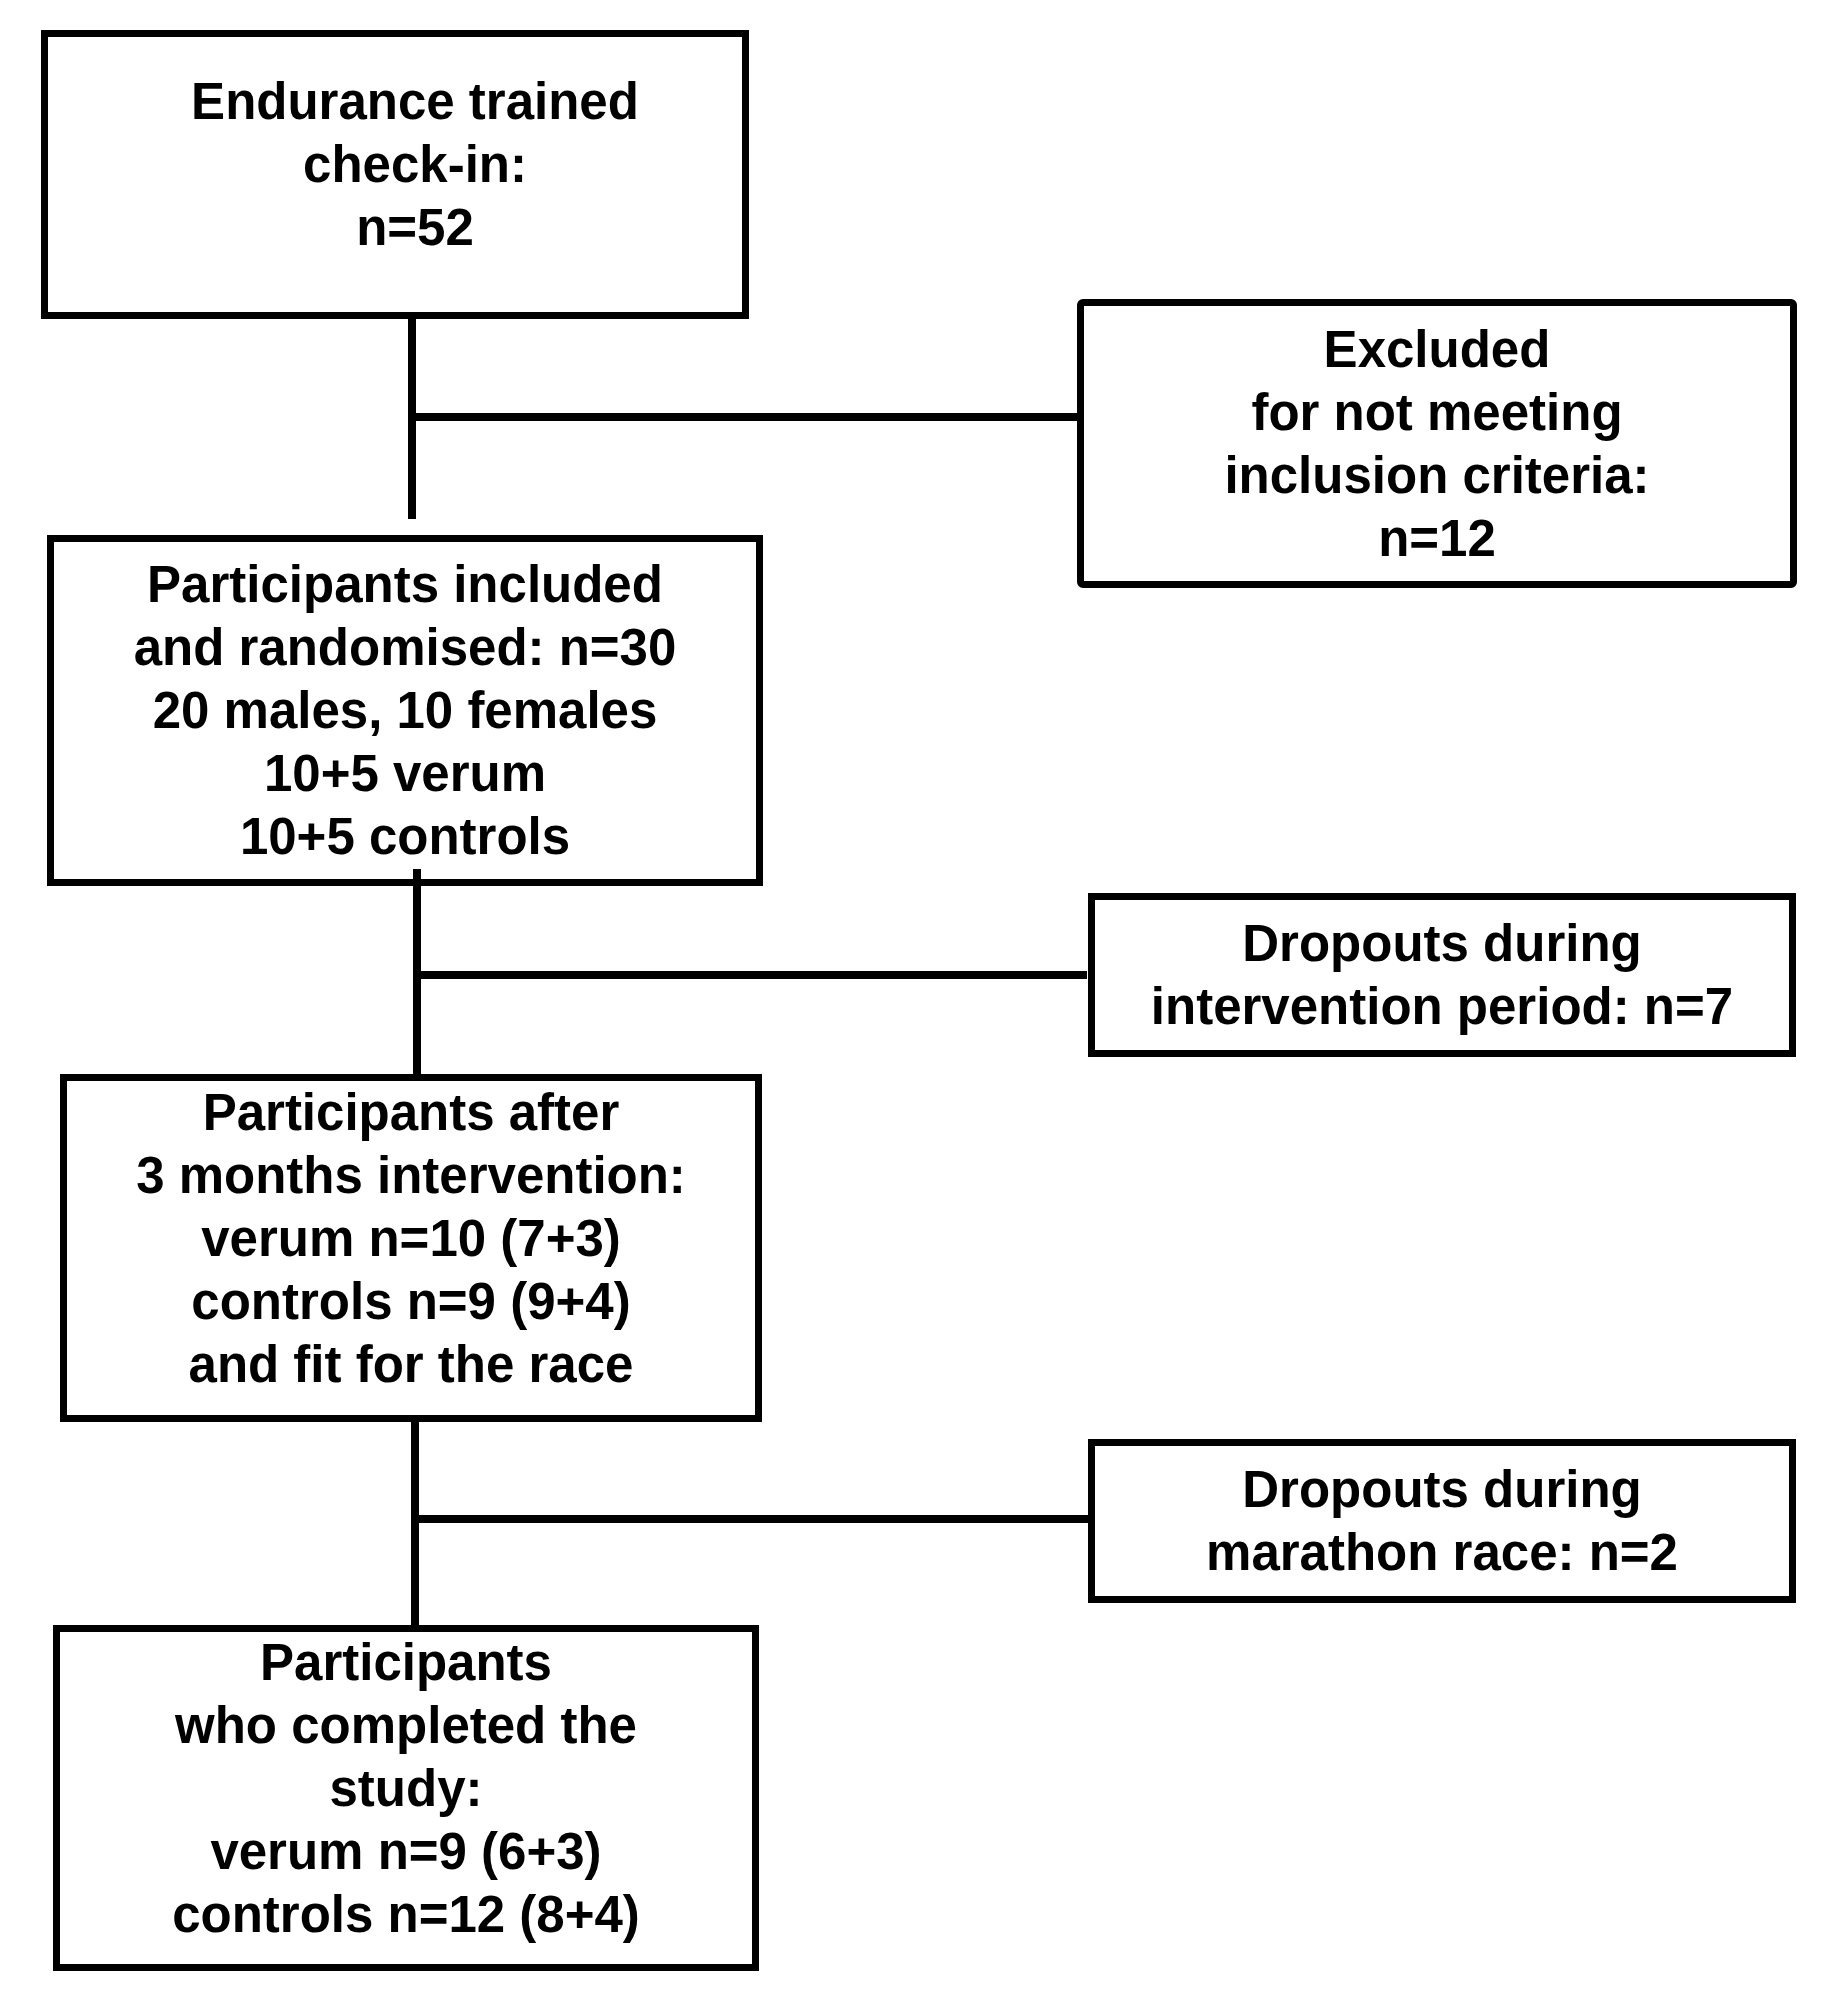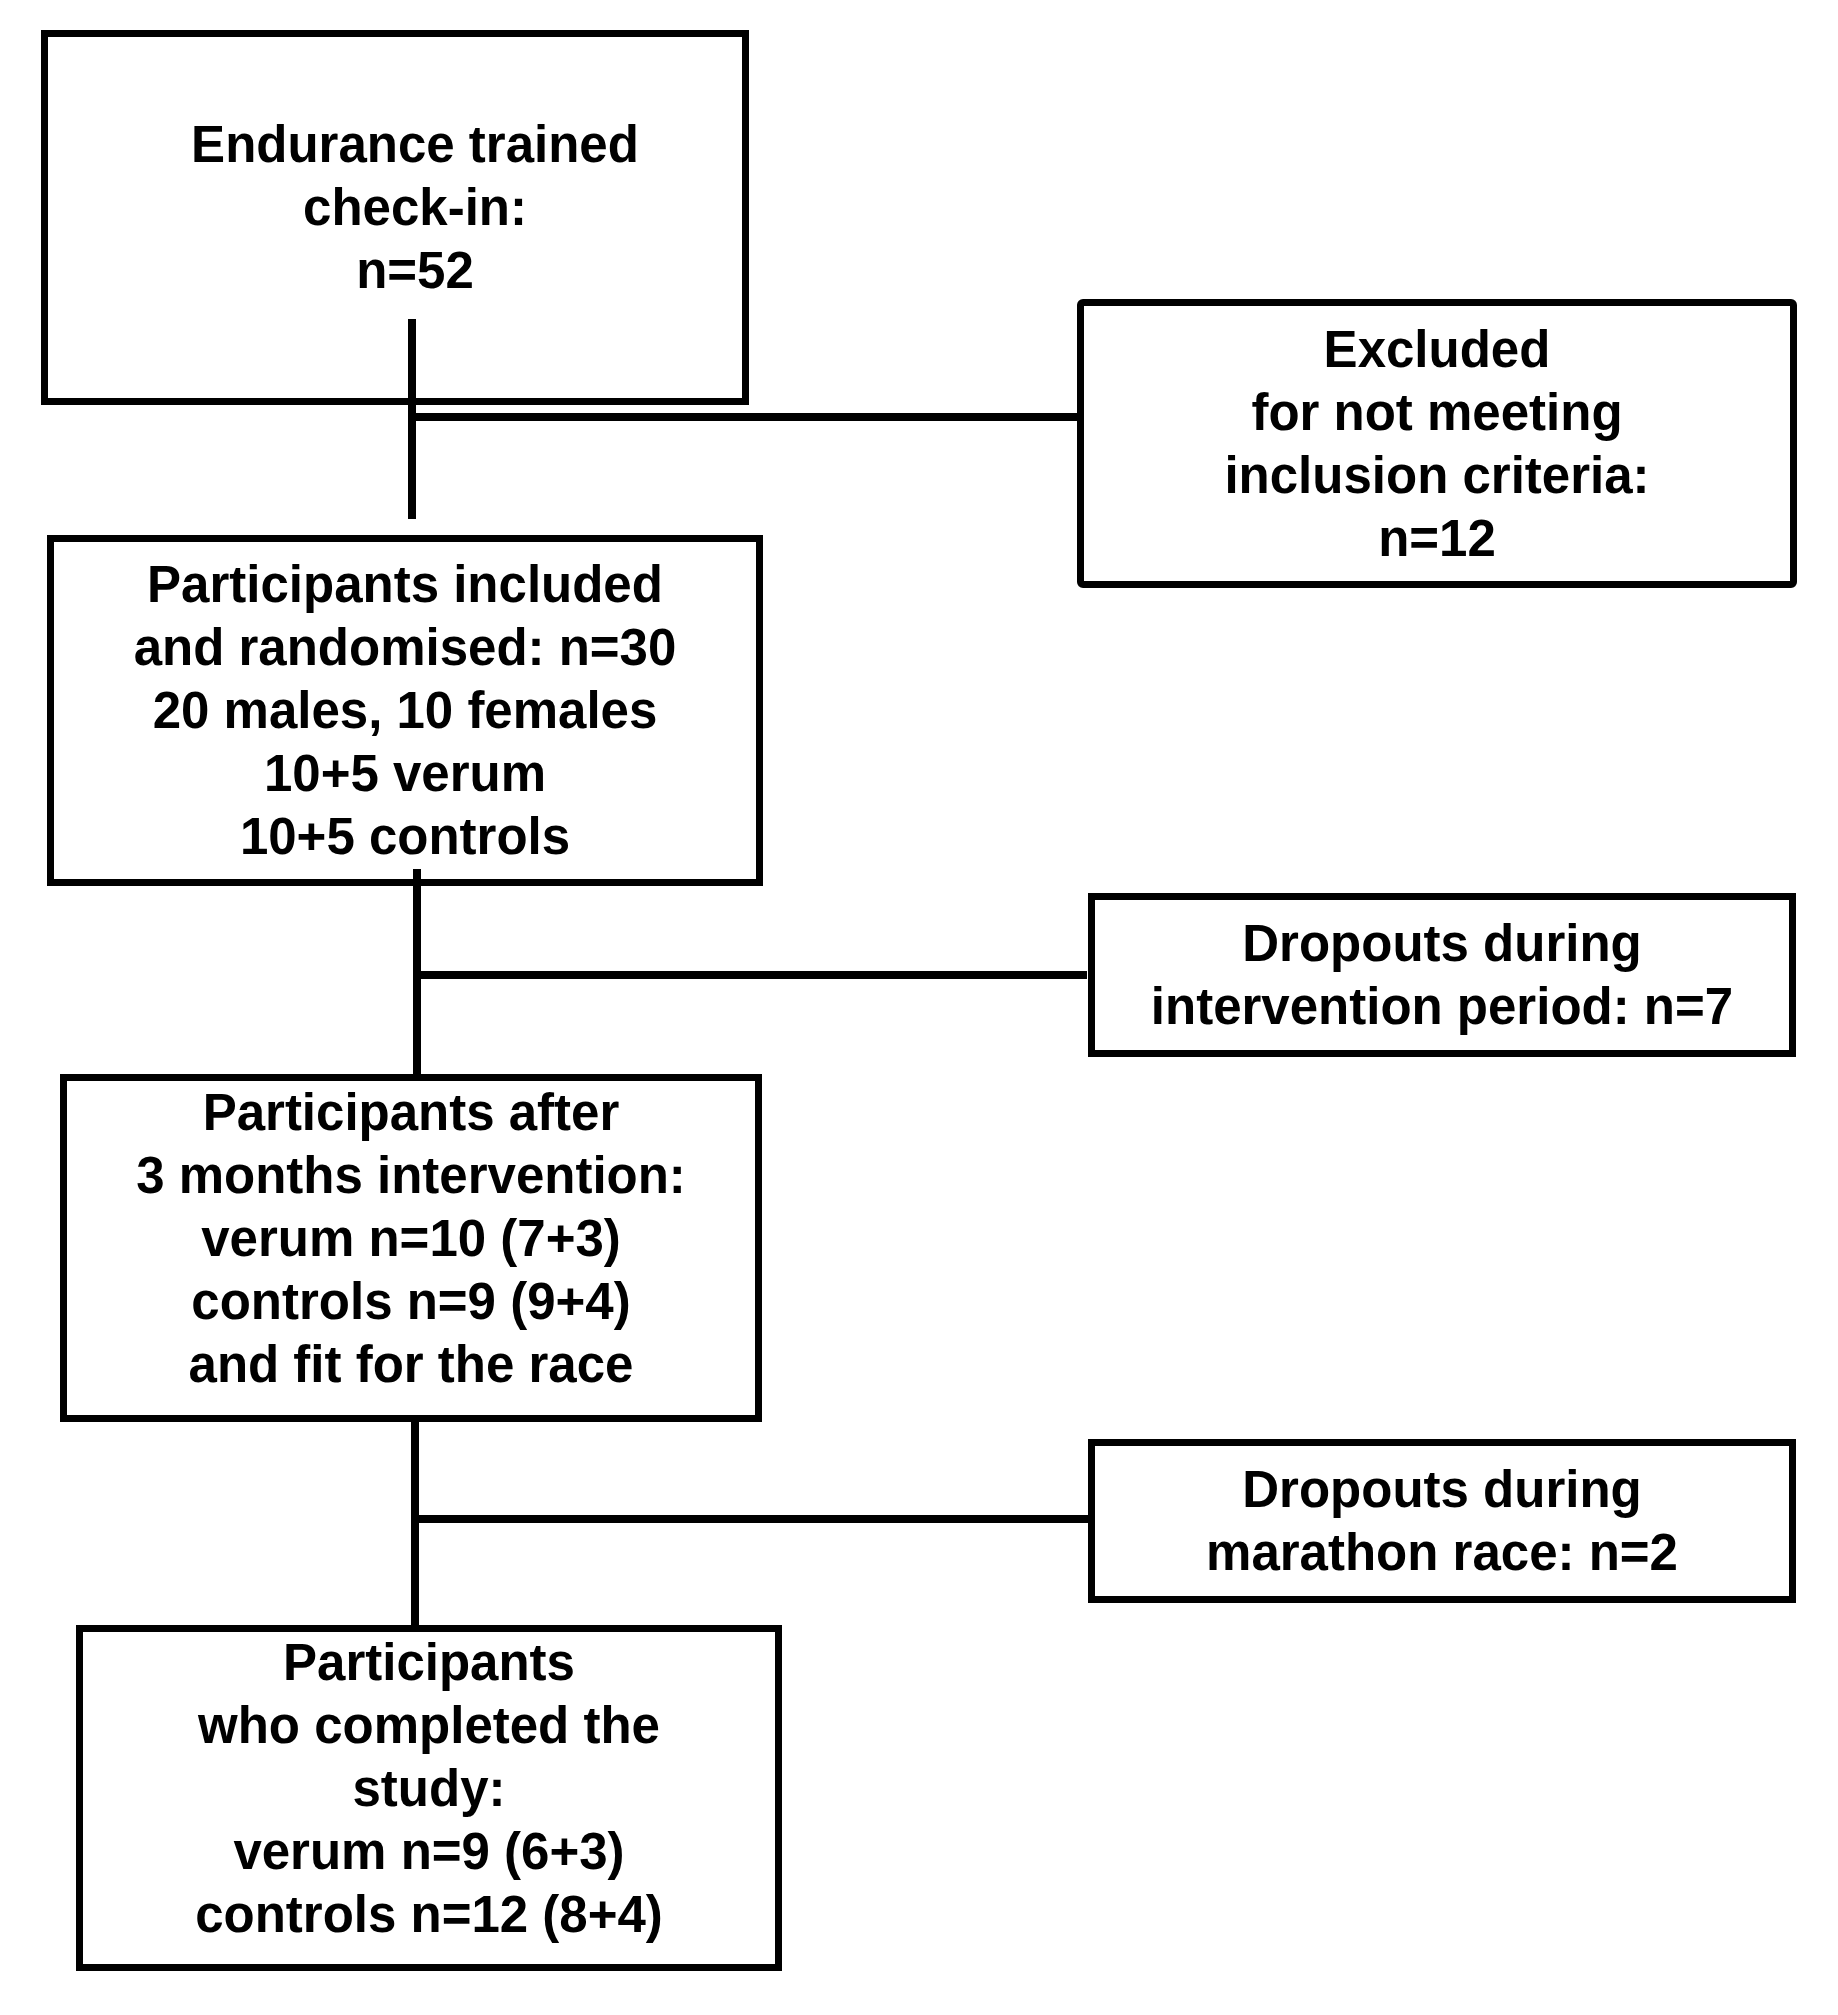--- a/index.html
+++ b/index.html
@@ -32,24 +32,24 @@
     letter-spacing: 0px;
     white-space: nowrap;
   }
   .lift .lines { position: relative; top: -10px; }
   .conn {
     position: absolute;
     background: #000000;
   }
 
   
-  .box-invited    { left: 41px;  top: 30px;   width: 708px; height: 375px; padding-left: 40px; }
+  .box-invited    { left: 41px;  top: 30px;   width: 708px; height: 289px; padding-left: 40px; }
   .box-randomised { left: 47px;  top: 519px;  width: 716px; height: 351px; margin-top: 16px; }
   .box-after      { left: 60px;  top: 1074px; width: 702px;  height: 348px; }
-  .box-completed  { left: 76px;  top: 1625px; width: 706px; height: 346px; }
+  .box-completed  { left: 53px;  top: 1625px; width: 706px; height: 346px; }
 
   
   .box-excluded   { left: 1077px; top: 299px;  width: 720px; height: 289px; border-radius: 6px; }
   .box-drop-int   { left: 1088px; top: 893px; width: 708px; height: 164px; }
   .box-drop-mar   { left: 1088px; top: 1439px; width: 708px; height: 164px; }
 
   
   .v1 { left: 408px; top: 319px;  width: 7.8px;  height: 200px; }
   .h1 { left: 408px; top: 413px;  width: 669px; height: 7.8px;  }
   .v2 { left: 413px; top: 869px; width: 7.8px;  height: 205px; }

